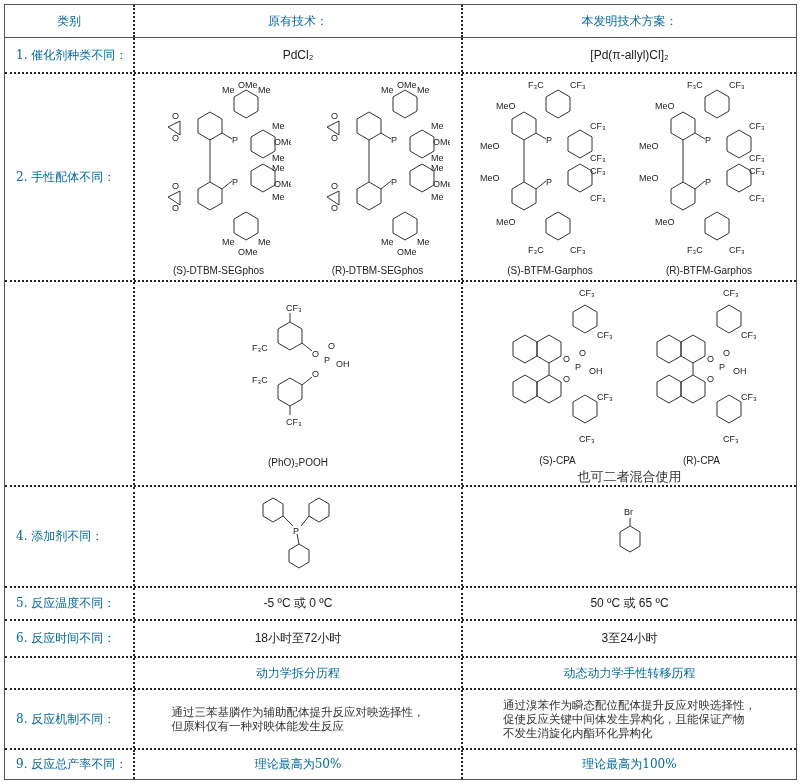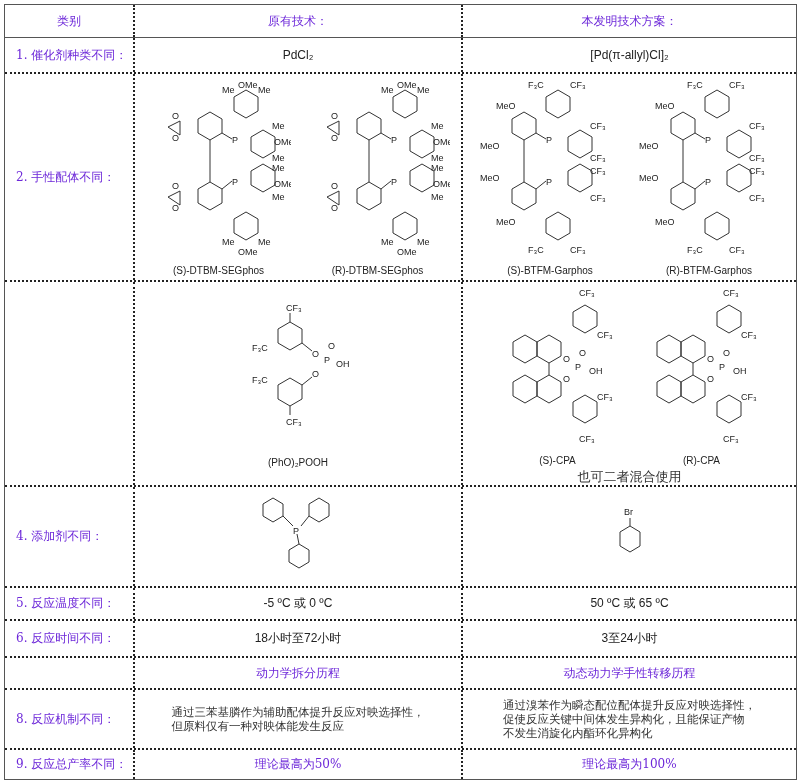--- a/index.html
+++ b/index.html
@@ -9,21 +9,21 @@
            border:1px solid #555; box-sizing:border-box; }
   .row { position:absolute; left:0; width:100%; box-sizing:border-box; }
   .row.dotted { border-top:2px dotted #222; }
   .row.solid { border-top:1px solid #555; }
   .cell { position:absolute; top:0; bottom:0; display:flex; align-items:center;
           box-sizing:border-box; font-size:12px; }
   .c0 { left:0; width:128px; padding-left:11px; }
   .c1 { left:128px; width:328px; justify-content:center; border-left:2px dotted #222; }
   .c2 { left:456px; right:0; justify-content:center; border-left:2px dotted #222; }
   .hdr .c0 { justify-content:center; padding-left:0; }
-  .serif { font-family:"DejaVu Serif", "Liberation Serif", serif; font-size:12px; color:#6d28d9; }
+  .serif { font-family:"DejaVu Serif", "Liberation Serif", serif; font-size:12px; color:#0369a1; }
   .mol { display:flex; flex-direction:column; align-items:center; }
   .mol-label { font-size:10px; margin-top:8px; }
   .pair { display:flex; gap:14px; align-items:flex-end; }
   .note { font-size:13px; color:#333; margin-top:2px; font-family:"DejaVu Serif", serif; }
   .para { font-size:11.5px; line-height:14px; text-align:left; font-family:"DejaVu Serif", serif; color:#333; }
   svg text { font-family:"Liberation Sans", sans-serif; font-size:9px; fill:#222; }
 </style>
 </head>
 <body>
 

